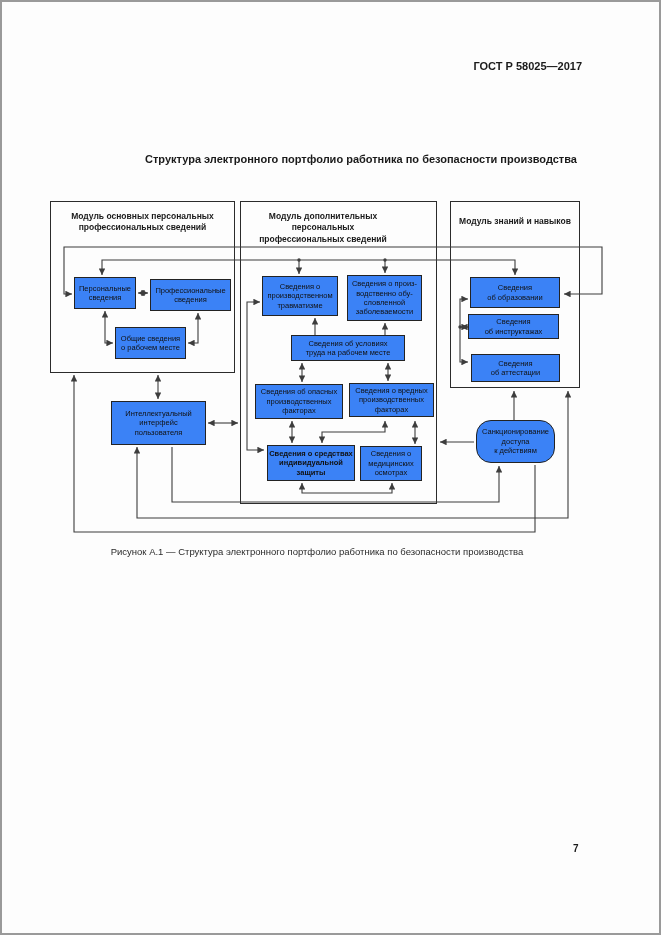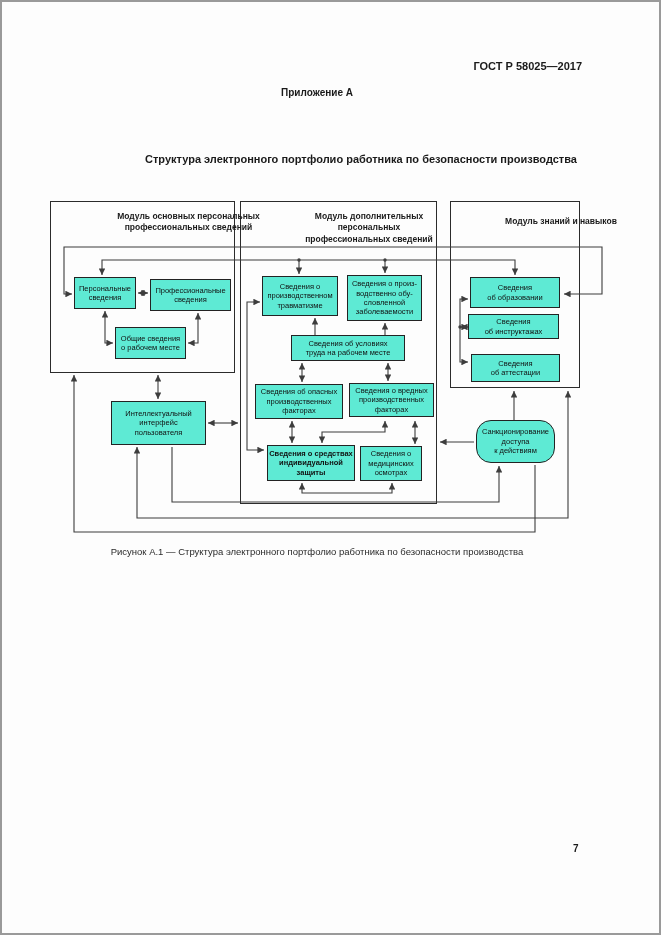--- a/index.html
+++ b/index.html
@@ -33,44 +33,42 @@
     box-sizing:border-box;
   }
   .mod-title{
     position:absolute;
     text-align:center;
     font-weight:bold;
     font-size:8.5px;
     line-height:1.35;
     white-space:pre-line;
     z-index:3;
-    padding-left:46px;
   }
   svg.wires{position:absolute;left:0;top:0;z-index:1;}
   .dbox{
     position:absolute;
-    background:#5eead4;
+    background:#3b82f6;
     border:1.3px solid #232323;
     box-sizing:border-box;
     display:flex;align-items:center;justify-content:center;
     text-align:center;
     font-size:7.5px;
     line-height:1.25;
     white-space:pre-line;
     z-index:2;
     color:#111;
   }
 </style>
 </head>
 <body>
 
 <div class="page">
 
   <div class="abs doc-code">ГОСТ Р 58025—2017</div>
-  <div class="abs center-line annex1">Приложение А</div>
   <div class="abs center-line sec-title">Структура электронного портфолио работника по безопасности производства</div>
 
   <div class="module" style="left:48px;top:199px;width:185px;height:172px;"></div>
   <div class="module" style="left:238px;top:199px;width:197px;height:303px;"></div>
   <div class="module" style="left:448px;top:199px;width:130px;height:187px;"></div>
 
   <svg class="wires" width="661" height="935" viewBox="0 0 661 935">
     <defs>
       <marker id="arr" viewBox="0 0 8 8" refX="8" refY="4" markerWidth="6" markerHeight="6" orient="auto-start-reverse">
         <path d="M0,0 L8,4 L0,8 Z" fill="#3d3d3d"></path>

